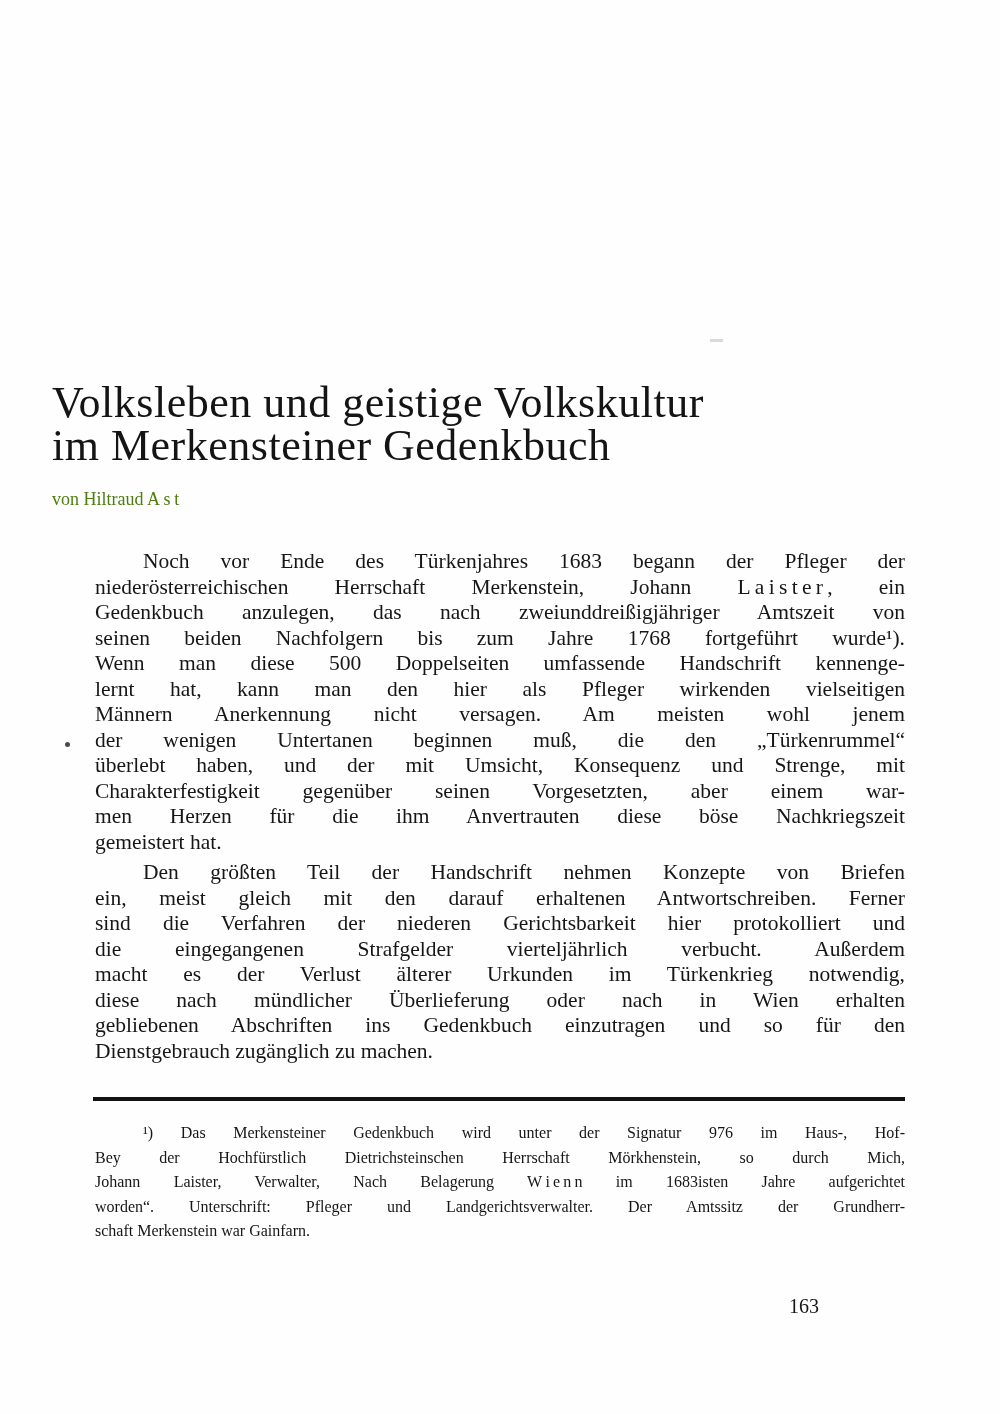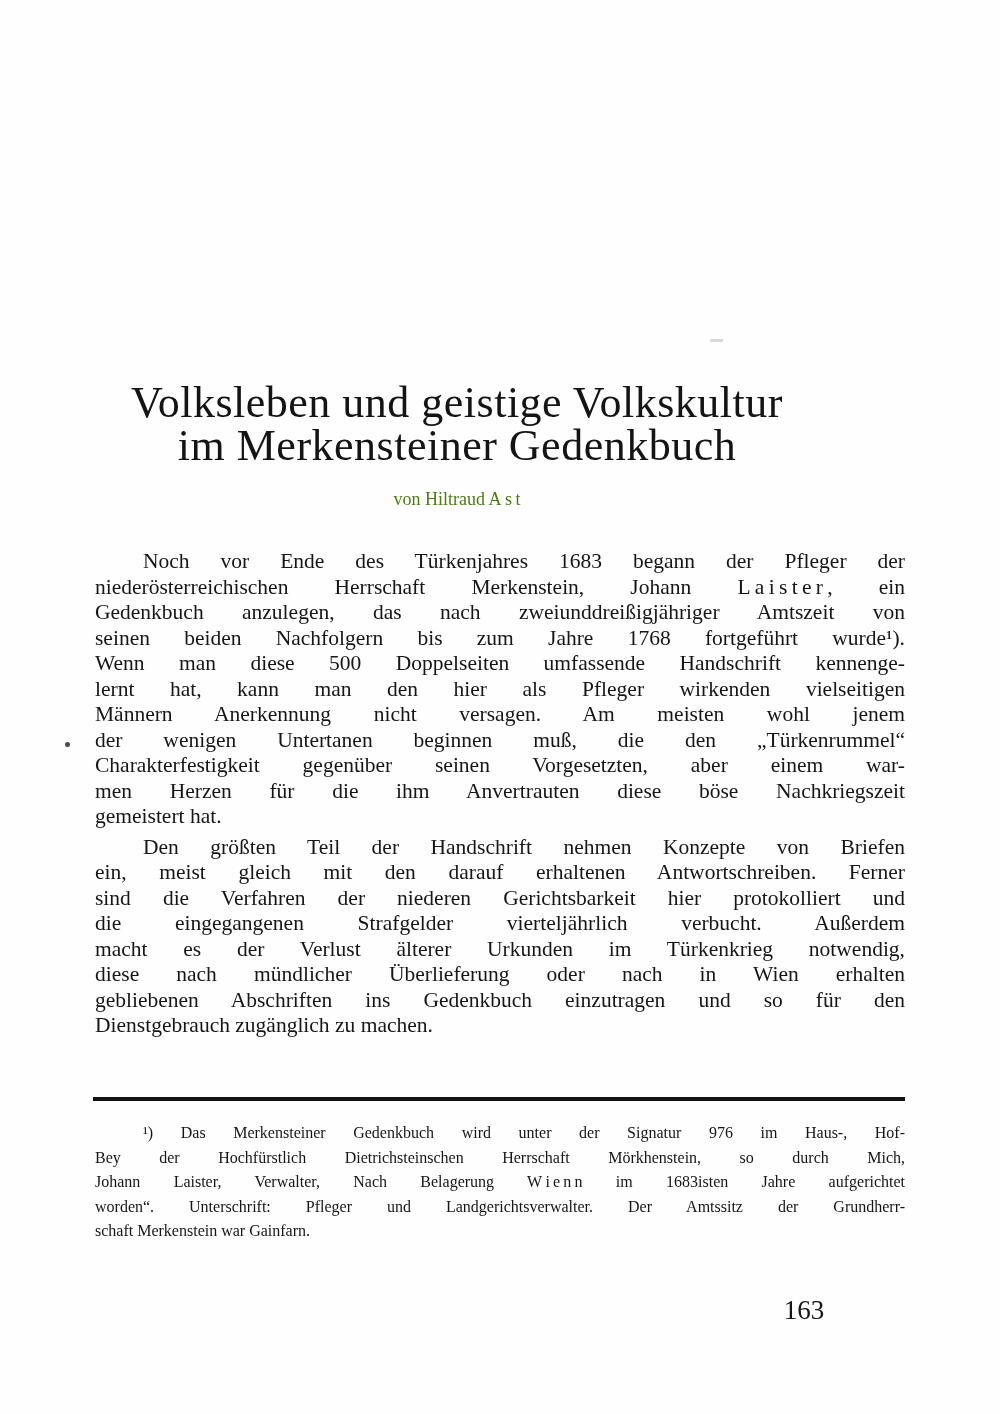--- a/index.html
+++ b/index.html
@@ -35,21 +35,20 @@
     border-radius: 50%;
     background: #4a4a4a;
   }
 
   
   .heading-block {
     position: absolute;
     top: 381px;
     left: 52px;
     width: 810px;
-    text-align: center;
   }
   .article-title {
     margin: 0;
     font-size: 44px;
     line-height: 43px;
     font-weight: normal;
     letter-spacing: 0.5px;
     color: #141414;
   }
   .byline {
@@ -109,21 +108,21 @@
     text-align-last: left;
     white-space: normal;
   }
 
   
   .page-number {
     position: absolute;
     top: 1295px;
     left: 780px;
     width: 48px;
-    font-size: 27px;
+    font-size: 20px;
     text-align: center;
     color: #161616;
   }
 </style>
 </head>
 <body>
 
 <div class="page">
 
   <div class="scan-dash"></div>
@@ -137,20 +136,21 @@
   <div class="body-text">
     <div class="para">
         <div class="line">Noch vor Ende des Türkenjahres 1683 begann der Pfleger der</div>
         <div class="line">niederösterreichischen Herrschaft Merkenstein, Johann L a i s t e r , ein</div>
         <div class="line">Gedenkbuch anzulegen, das nach zweiunddreißigjähriger Amtszeit von</div>
         <div class="line">seinen beiden Nachfolgern bis zum Jahre 1768 fortgeführt wurde¹).</div>
         <div class="line">Wenn man diese 500 Doppelseiten umfassende Handschrift kennenge-</div>
         <div class="line">lernt hat, kann man den hier als Pfleger wirkenden vielseitigen</div>
         <div class="line">Männern Anerkennung nicht versagen. Am meisten wohl jenem</div>
         <div class="line">der wenigen Untertanen beginnen muß, die den „Türkenrummel“</div>
+        <div class="line">überlebt haben, und der mit Umsicht, Konsequenz und Strenge, mit</div>
         <div class="line">Charakterfestigkeit gegenüber seinen Vorgesetzten, aber einem war-</div>
         <div class="line">men Herzen für die ihm Anvertrauten diese böse Nachkriegszeit</div>
         <div class="line">gemeistert hat.</div>
       </div>
     <div class="para">
         <div class="line">Den größten Teil der Handschrift nehmen Konzepte von Briefen</div>
         <div class="line">ein, meist gleich mit den darauf erhaltenen Antwortschreiben. Ferner</div>
         <div class="line">sind die Verfahren der niederen Gerichtsbarkeit hier protokolliert und</div>
         <div class="line">die eingegangenen Strafgelder vierteljährlich verbucht. Außerdem</div>
         <div class="line">macht es der Verlust älterer Urkunden im Türkenkrieg notwendig,</div>

